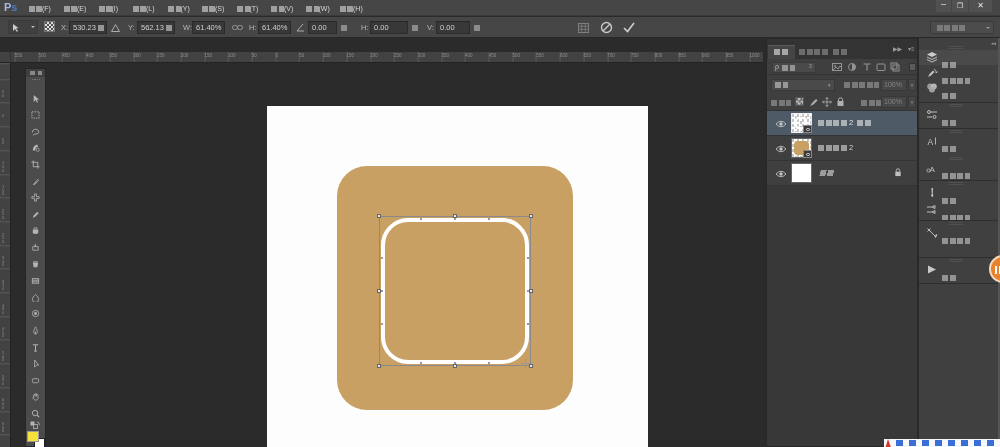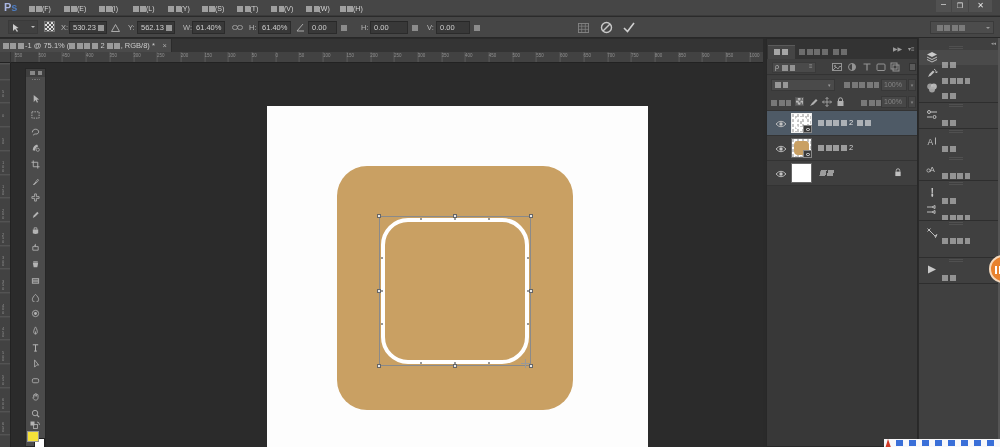--- a/index.html
+++ b/index.html
@@ -79,26 +79,20 @@
   <svg class="a" style="left:622px;top:4px" width="14" height="13" viewBox="0 0 14 13">
         <path d="M2 7 L5.5 10.5 L12 2" fill="none" stroke="#d0d0d0" stroke-width="1.6"></path>
       </svg>
 
   <div class="a" style="left:930px;top:4px;width:64px;height:13px;background:#4c4c4c;border:1px solid #3a3a3a">
     <div style="position:absolute;left:6px;top:3px;width:29px;height:6px;color:#9a9a9a;background:repeating-linear-gradient(90deg,currentColor 0 6px,transparent 6px 7.5px);opacity:.6"></div>
     <div class="a" style="right:3px;top:5px;width:0;height:0;border:2.5px solid transparent;border-top-color:#999"></div>
   </div>
 </div>
 
-<div class="a" style="left:0;top:39px;width:763px;height:13px;background:#343434">
-  <div class="a" style="left:0;top:0;width:172px;height:13px;background:#4a4a4a;border-right:1px solid #2b2b2b;color:#ccc;font-size:7.5px;line-height:13px;white-space:nowrap">
-   <span style="margin-left:3px"><span class="zh" style="width:22px"></span>-1 @ 75.1% (<span class="zh" style="width:29px"></span> 2 <span class="zh" style="width:14px"></span>, RGB/8) *</span>
-   <span style="position:absolute;right:4px;top:0;color:#aaa">×</span>
-  </div>
-</div>
 
 <div id="hruler" class="a" style="left:11px;top:52px;width:752px;height:11px;background:#424242;border-bottom:1px solid #222;background-image:repeating-linear-gradient(90deg,#5a5a5a 0 1px,transparent 1px 23.7px);background-position:3.6px 0;background-size:100% 100%;">
       <div class="hnum" style="left:3.8000000000000114px">550</div>
       <div class="hnum" style="left:27.5px">500</div>
       <div class="hnum" style="left:51.20000000000002px">450</div>
       <div class="hnum" style="left:74.9px">400</div>
       <div class="hnum" style="left:98.6px">350</div>
       <div class="hnum" style="left:122.30000000000001px">300</div>
       <div class="hnum" style="left:146px">250</div>
       <div class="hnum" style="left:169.7px">200</div>

